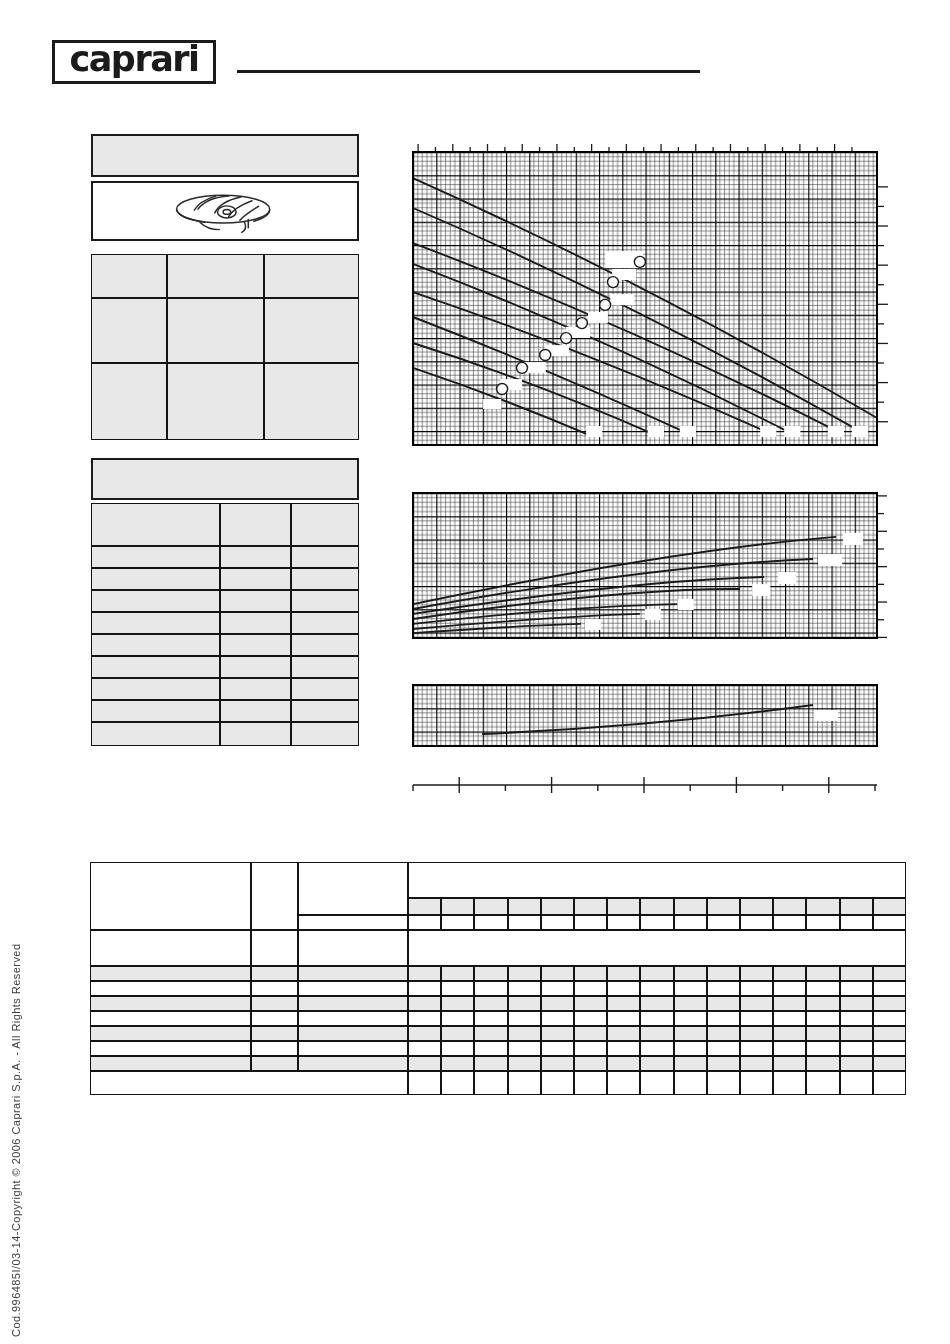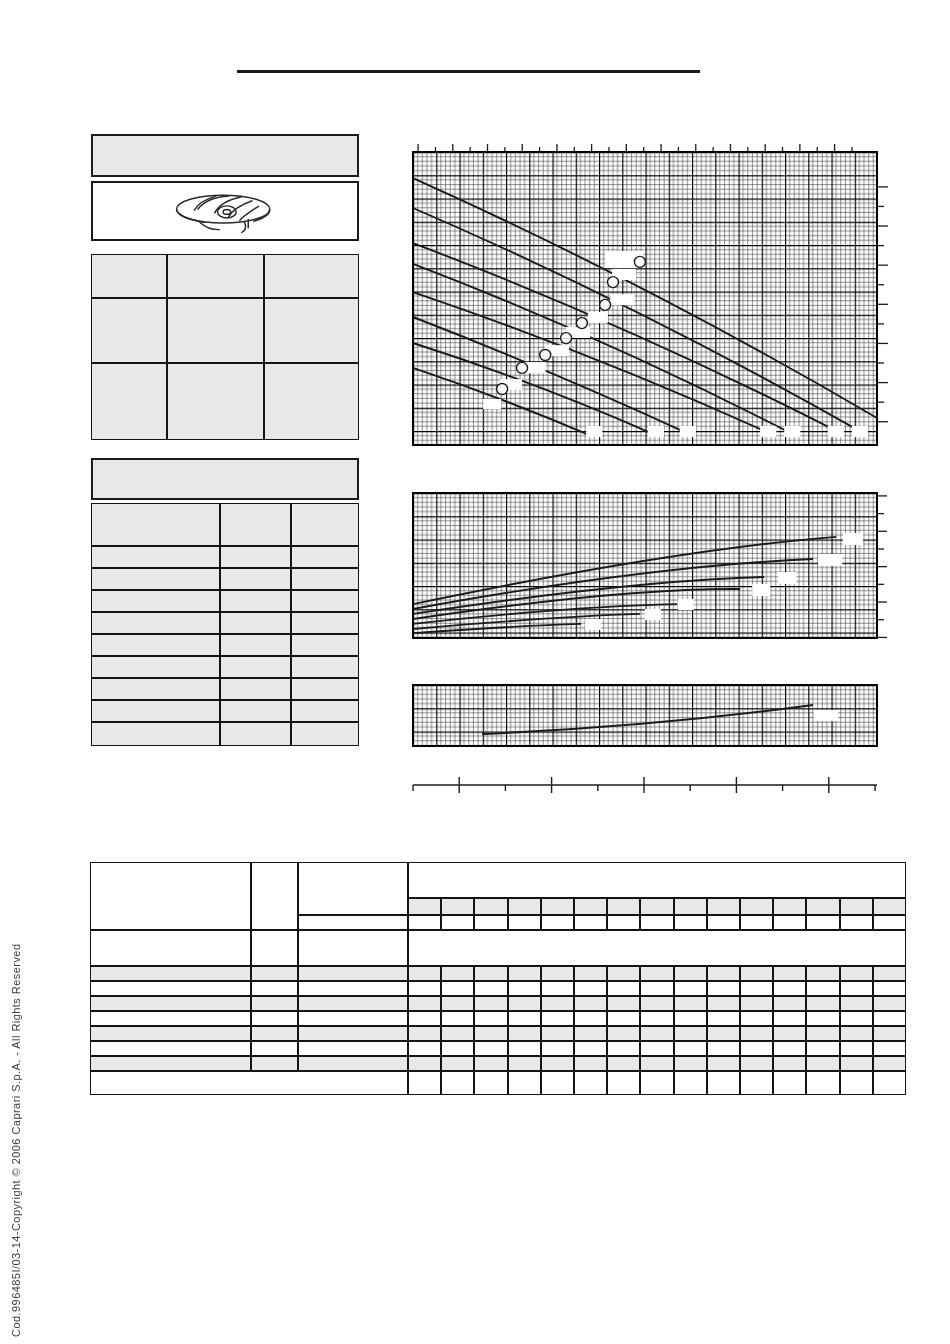--- a/index.html
+++ b/index.html
@@ -26,20 +26,23 @@
 
   <svg width="0" height="0" style="position:absolute" aria-hidden="true">
     <defs>
       <pattern id="gridpat" width="23.25" height="23.25" patternUnits="userSpaceOnUse">
         <path d="M4.65,0 V23.25 M9.3,0 V23.25 M13.95,0 V23.25 M18.6,0 V23.25 M0,4.65 H23.25 M0,9.3 H23.25 M0,13.95 H23.25 M0,18.6 H23.25" stroke="#3f3f3f" stroke-width="0.6" fill="none"></path>
         <path d="M0.55,0 V23.25 M0,0.55 H23.25" stroke="#000000" stroke-width="1.2" fill="none"></path>
       </pattern>
     </defs>
   </svg>
 
+  <div class="logo-box">
+    <span class="logo-text">caprari</span>
+  </div>
   <div class="header-rule"></div>
 
   <div class="box fill-gray" style="left:91px;top:134px;width:268px;height:43px;"></div>
 
   <div class="box" style="left:91px;top:181px;width:268px;height:60px;background:#ffffff;display:flex;align-items:center;justify-content:center;">
     <svg width="126" height="54" viewBox="0 0 130 58">
       <g fill="none" stroke="#2a2a2a" stroke-width="1.6" stroke-linecap="round">
         <ellipse cx="63" cy="27" rx="50" ry="15"></ellipse>
         <path d="M13,28 a50,16 0 0 0 30,13"></path>
         <path d="M113,28 a50,16 0 0 1 -17,12"></path>

